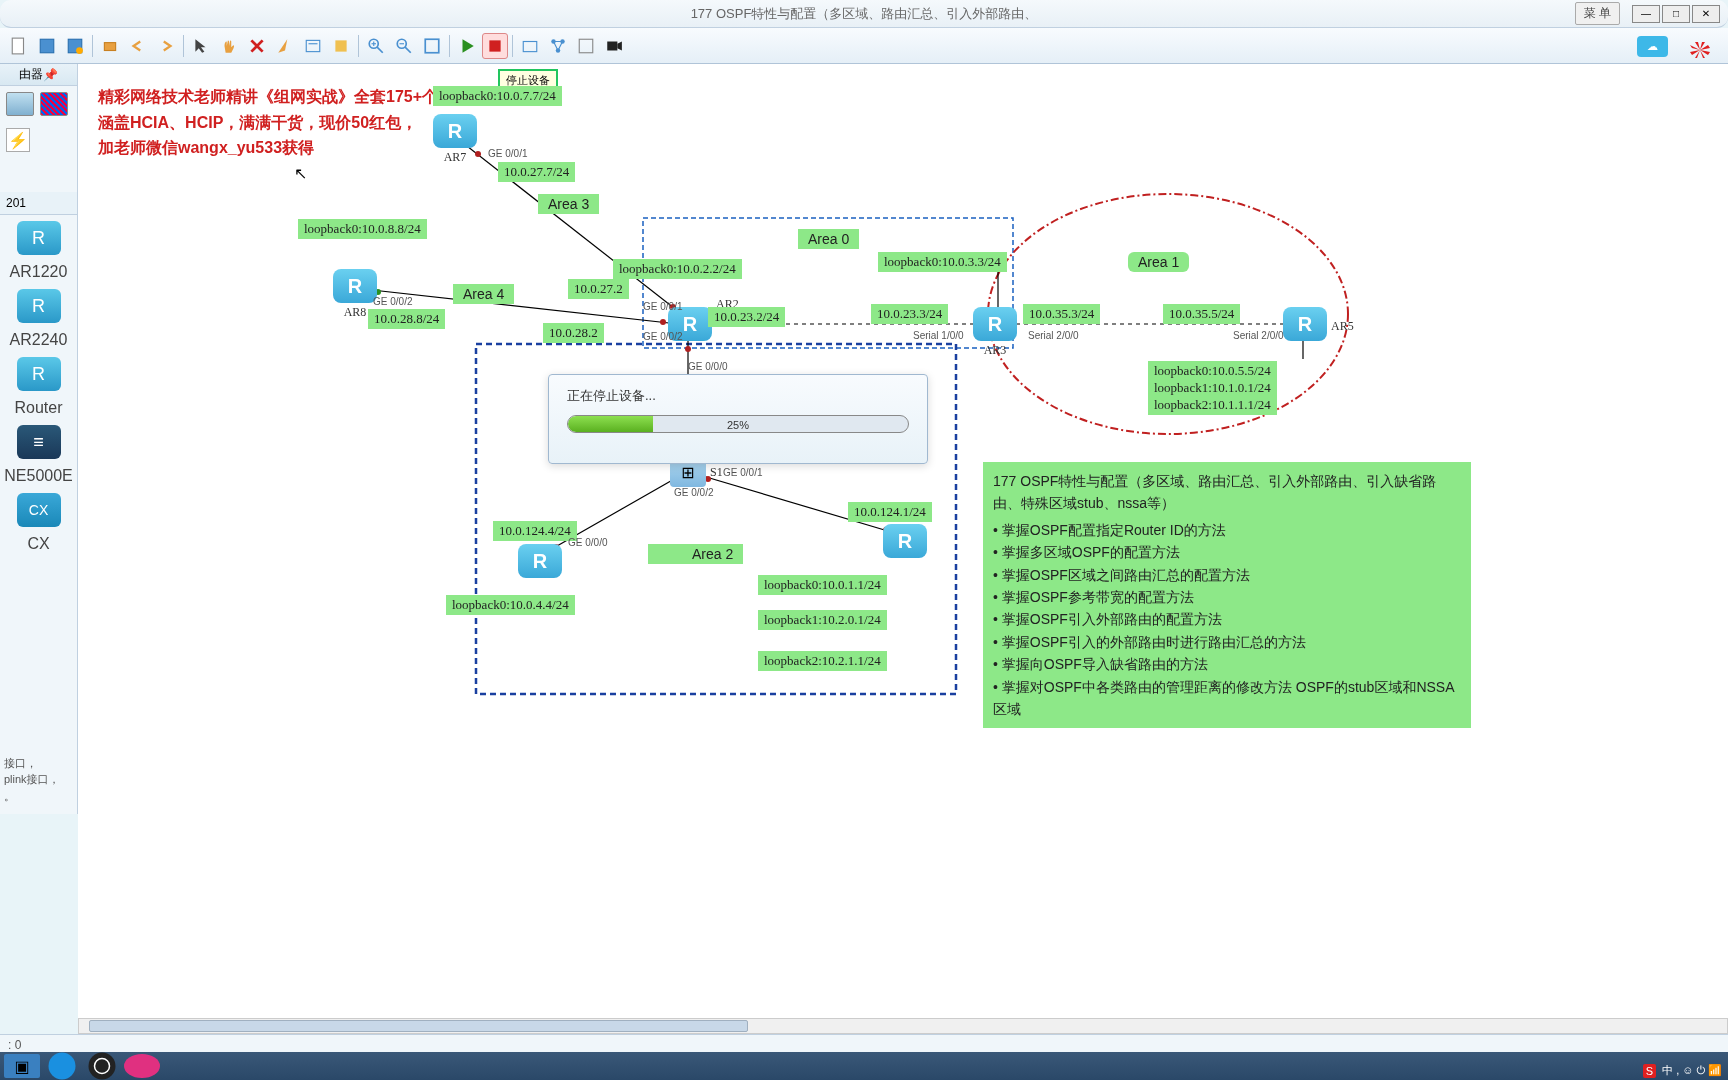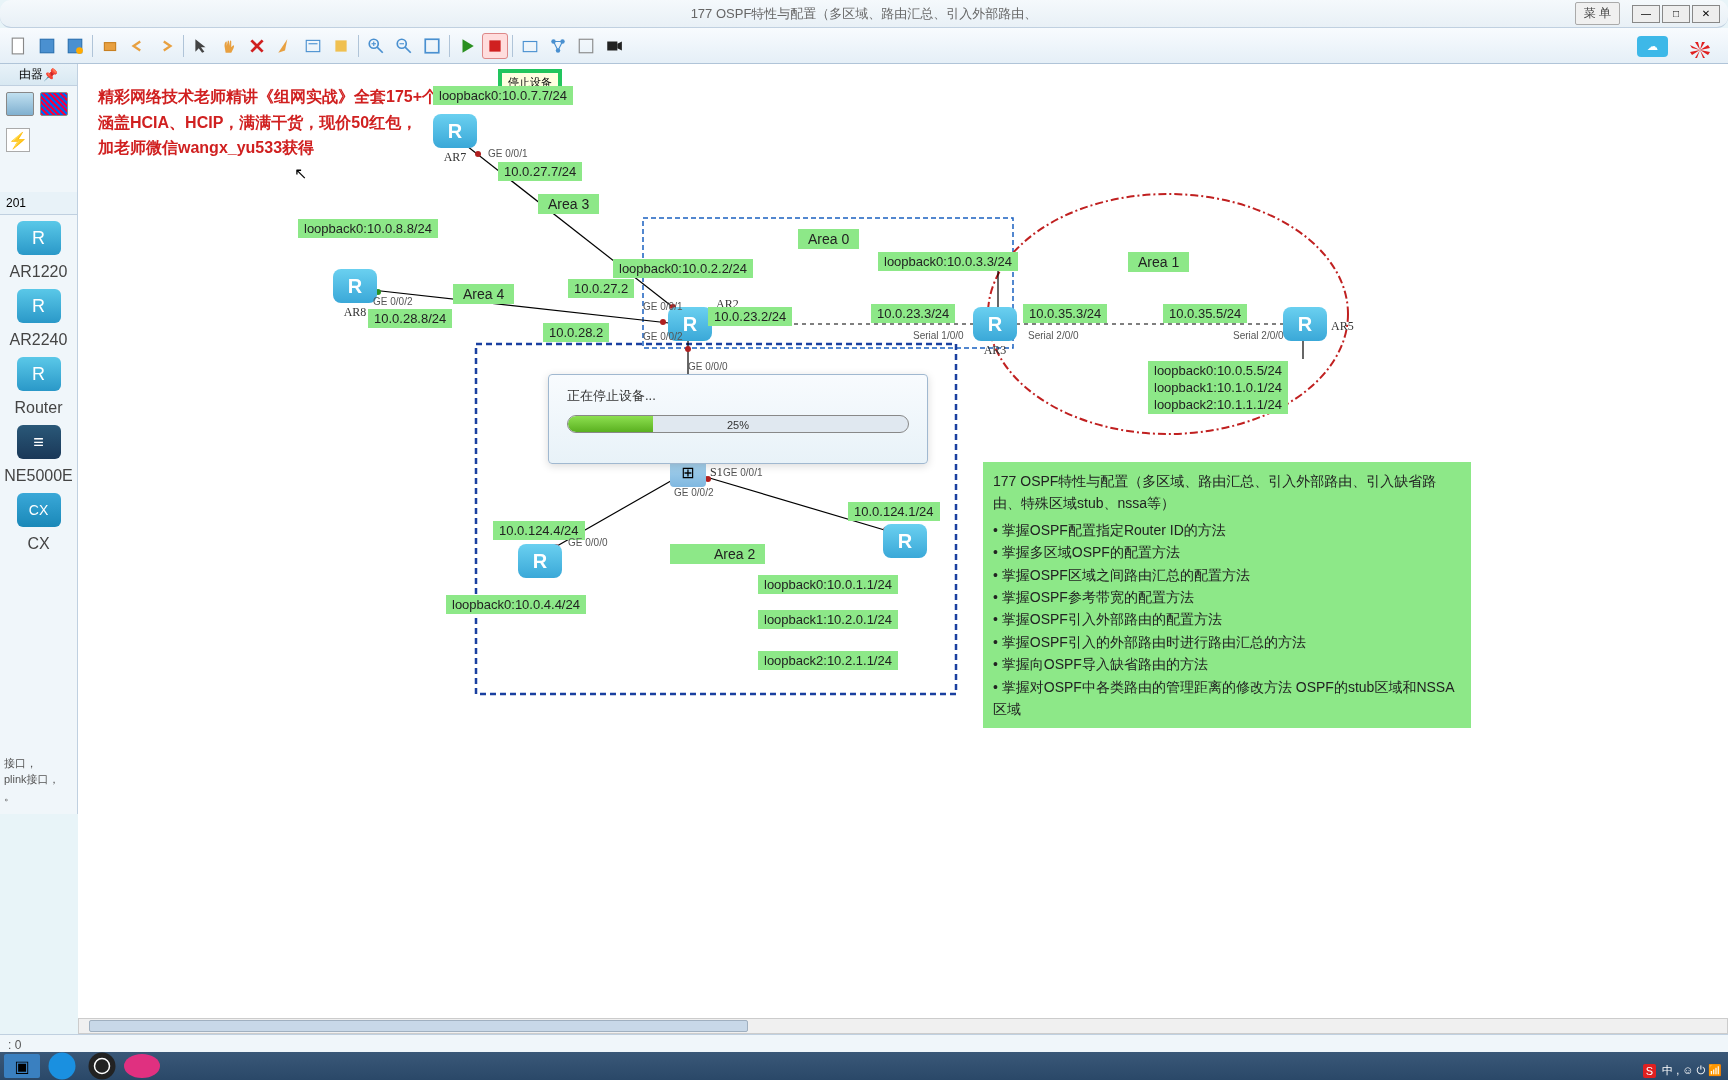--- a/index.html
+++ b/index.html
@@ -29,33 +29,33 @@
 .ne-ic{background:linear-gradient(#2a5878,#1a3858);}
 .cx-ic{background:linear-gradient(#3aa8d8,#1a88b8);}
 .dev-lbl{font-size:16px;color:#444;margin-top:8px;}
 .side-text{position:absolute;bottom:10px;left:4px;font-size:11px;color:#555;line-height:1.5;}
 .canvas{position:absolute;left:78px;top:64px;right:0;bottom:48px;background:#fff;overflow:hidden;}
 .promo{position:absolute;left:20px;top:20px;color:#d02020;font-size:16px;font-weight:bold;line-height:1.6;}
 .node{position:absolute;display:flex;flex-direction:column;align-items:center;}
 .node-ic{width:44px;height:34px;background:linear-gradient(#6ad0f0,#3aa8d8);border-radius:8px;display:flex;align-items:center;justify-content:center;color:#fff;font-size:20px;font-weight:bold;}
 .switch-ic{width:36px;height:30px;background:linear-gradient(#b0d8f0,#80b8e0);border-radius:4px;display:flex;align-items:center;justify-content:center;}
 .node-lbl{font-size:12px;color:#333;margin-top:2px;font-family:Liberation Serif, serif;}
-.lbl{position:absolute;background:#8de888;padding:2px 6px;font-size:13px;color:#222;white-space:nowrap;}
+.lbl{position:absolute;background:#8de888;padding:2px 6px;font-size:13px;color:#222;white-space:nowrap;font-family:Liberation Serif, serif;}
 .area-lbl{position:absolute;background:#8de888;padding:2px 10px;font-size:14px;color:#222;}
 .iface{position:absolute;font-size:10px;color:#555;white-space:nowrap;}
 .info-box{position:absolute;background:#8de888;padding:8px 10px;font-size:14px;color:#222;line-height:1.6;}
 .info-box ul{list-style:none;margin-top:4px;}
 .info-box li::before{content:"• ";}
 svg.topology{position:absolute;left:0;top:0;width:100%;height:100%;pointer-events:none;}
 .dialog{position:absolute;left:470px;top:310px;width:380px;height:90px;background:linear-gradient(#f8fbfe,#e8f2f8);border:1px solid #a0b8d0;border-radius:4px;padding:12px 18px;box-shadow:0 2px 8px rgba(0,0,0,0.15);}
 .dialog-txt{font-size:13px;color:#333;margin-bottom:10px;}
 .progress{height:18px;border:1px solid #888;border-radius:9px;background:#e0e8f0;position:relative;overflow:hidden;}
 .progress-fill{height:100%;width:25%;background:linear-gradient(#8de050,#5ab020);border-radius:9px 0 0 9px;}
 .progress-txt{position:absolute;top:0;left:0;right:0;text-align:center;font-size:11px;line-height:18px;color:#333;}
-.tooltip{position:absolute;left:420px;top:5px;background:#ffffe0;border:4px solid #22c55e;padding:2px 6px;font-size:11px;}
+.tooltip{position:absolute;left:420px;top:5px;background:#ffffe0;border:2px solid #22c55e;padding:2px 6px;font-size:11px;}
 .status{position:absolute;bottom:24px;left:0;right:0;height:22px;background:#f0f6fa;border-top:1px solid #c0d0e0;font-size:12px;padding:3px 8px;color:#555;}
 .scrollbar-h{position:absolute;left:78px;right:0;bottom:46px;height:16px;background:#f0f0f0;border:1px solid #ccc;}
 .scrollbar-thumb{position:absolute;left:10px;width:40%;height:12px;top:1px;background:#c8d8e8;border:1px solid #a0b0c0;border-radius:2px;}
 .taskbar{position:absolute;bottom:0;left:0;right:0;height:28px;background:linear-gradient(#3a5878,#2a4868);display:flex;align-items:center;padding:0 4px;gap:4px;}
 .task-item{width:36px;height:24px;border-radius:2px;display:flex;align-items:center;justify-content:center;}
 .tray{position:absolute;right:6px;bottom:2px;display:flex;gap:6px;align-items:center;color:#fff;font-size:11px;}
 .cursor{position:absolute;left:216px;top:100px;font-size:16px;}
 </style>
 </head>
 <body>
@@ -321,27 +321,27 @@
   <div class="area-lbl" style="left:375px;top:220px;">Area 4</div>
   <div class="lbl" style="left:290px;top:245px;">10.0.28.8/24</div>
   <div class="lbl" style="left:490px;top:215px;">10.0.27.2</div>
   <div class="lbl" style="left:535px;top:195px;">loopback0:10.0.2.2/24</div>
   <div class="lbl" style="left:465px;top:259px;">10.0.28.2</div>
   <div class="lbl" style="left:630px;top:243px;">10.0.23.2/24</div>
   <div class="area-lbl" style="left:720px;top:165px;">Area 0</div>
   <div class="lbl" style="left:800px;top:188px;">loopback0:10.0.3.3/24</div>
   <div class="lbl" style="left:793px;top:240px;">10.0.23.3/24</div>
   <div class="lbl" style="left:945px;top:240px;">10.0.35.3/24</div>
-  <div class="area-lbl" style="left:1050px;top:188px;">Area 1</div>
+  <div class="area-lbl" style="left:1050px;top:188px;border-radius:6px;">Area 1</div>
   <div class="lbl" style="left:1085px;top:240px;">10.0.35.5/24</div>
   <div class="lbl" style="left:1070px;top:297px;">loopback0:10.0.5.5/24</div>
   <div class="lbl" style="left:1070px;top:314px;">loopback1:10.1.0.1/24</div>
   <div class="lbl" style="left:1070px;top:331px;">loopback2:10.1.1.1/24</div>
   <div class="lbl" style="left:415px;top:457px;">10.0.124.4/24</div>
-  <div class="area-lbl" style="left:592px;top:480px;padding-left:44px;">Area 2</div>
+  <div class="area-lbl" style="left:570px;top:480px;padding-left:44px;">Area 2</div>
   <div class="lbl" style="left:770px;top:438px;">10.0.124.1/24</div>
   <div class="lbl" style="left:368px;top:531px;">loopback0:10.0.4.4/24</div>
   <div class="lbl" style="left:680px;top:511px;">loopback0:10.0.1.1/24</div>
   <div class="lbl" style="left:680px;top:546px;">loopback1:10.2.0.1/24</div>
   <div class="lbl" style="left:680px;top:587px;">loopback2:10.2.1.1/24</div>
 
   <div class="iface" style="left:410px;top:84px;">GE 0/0/1</div>
   <div class="iface" style="left:295px;top:232px;">GE 0/0/2</div>
   <div class="iface" style="left:565px;top:237px;">GE 0/0/1</div>
   <div class="iface" style="left:565px;top:267px;">GE 0/0/2</div>

